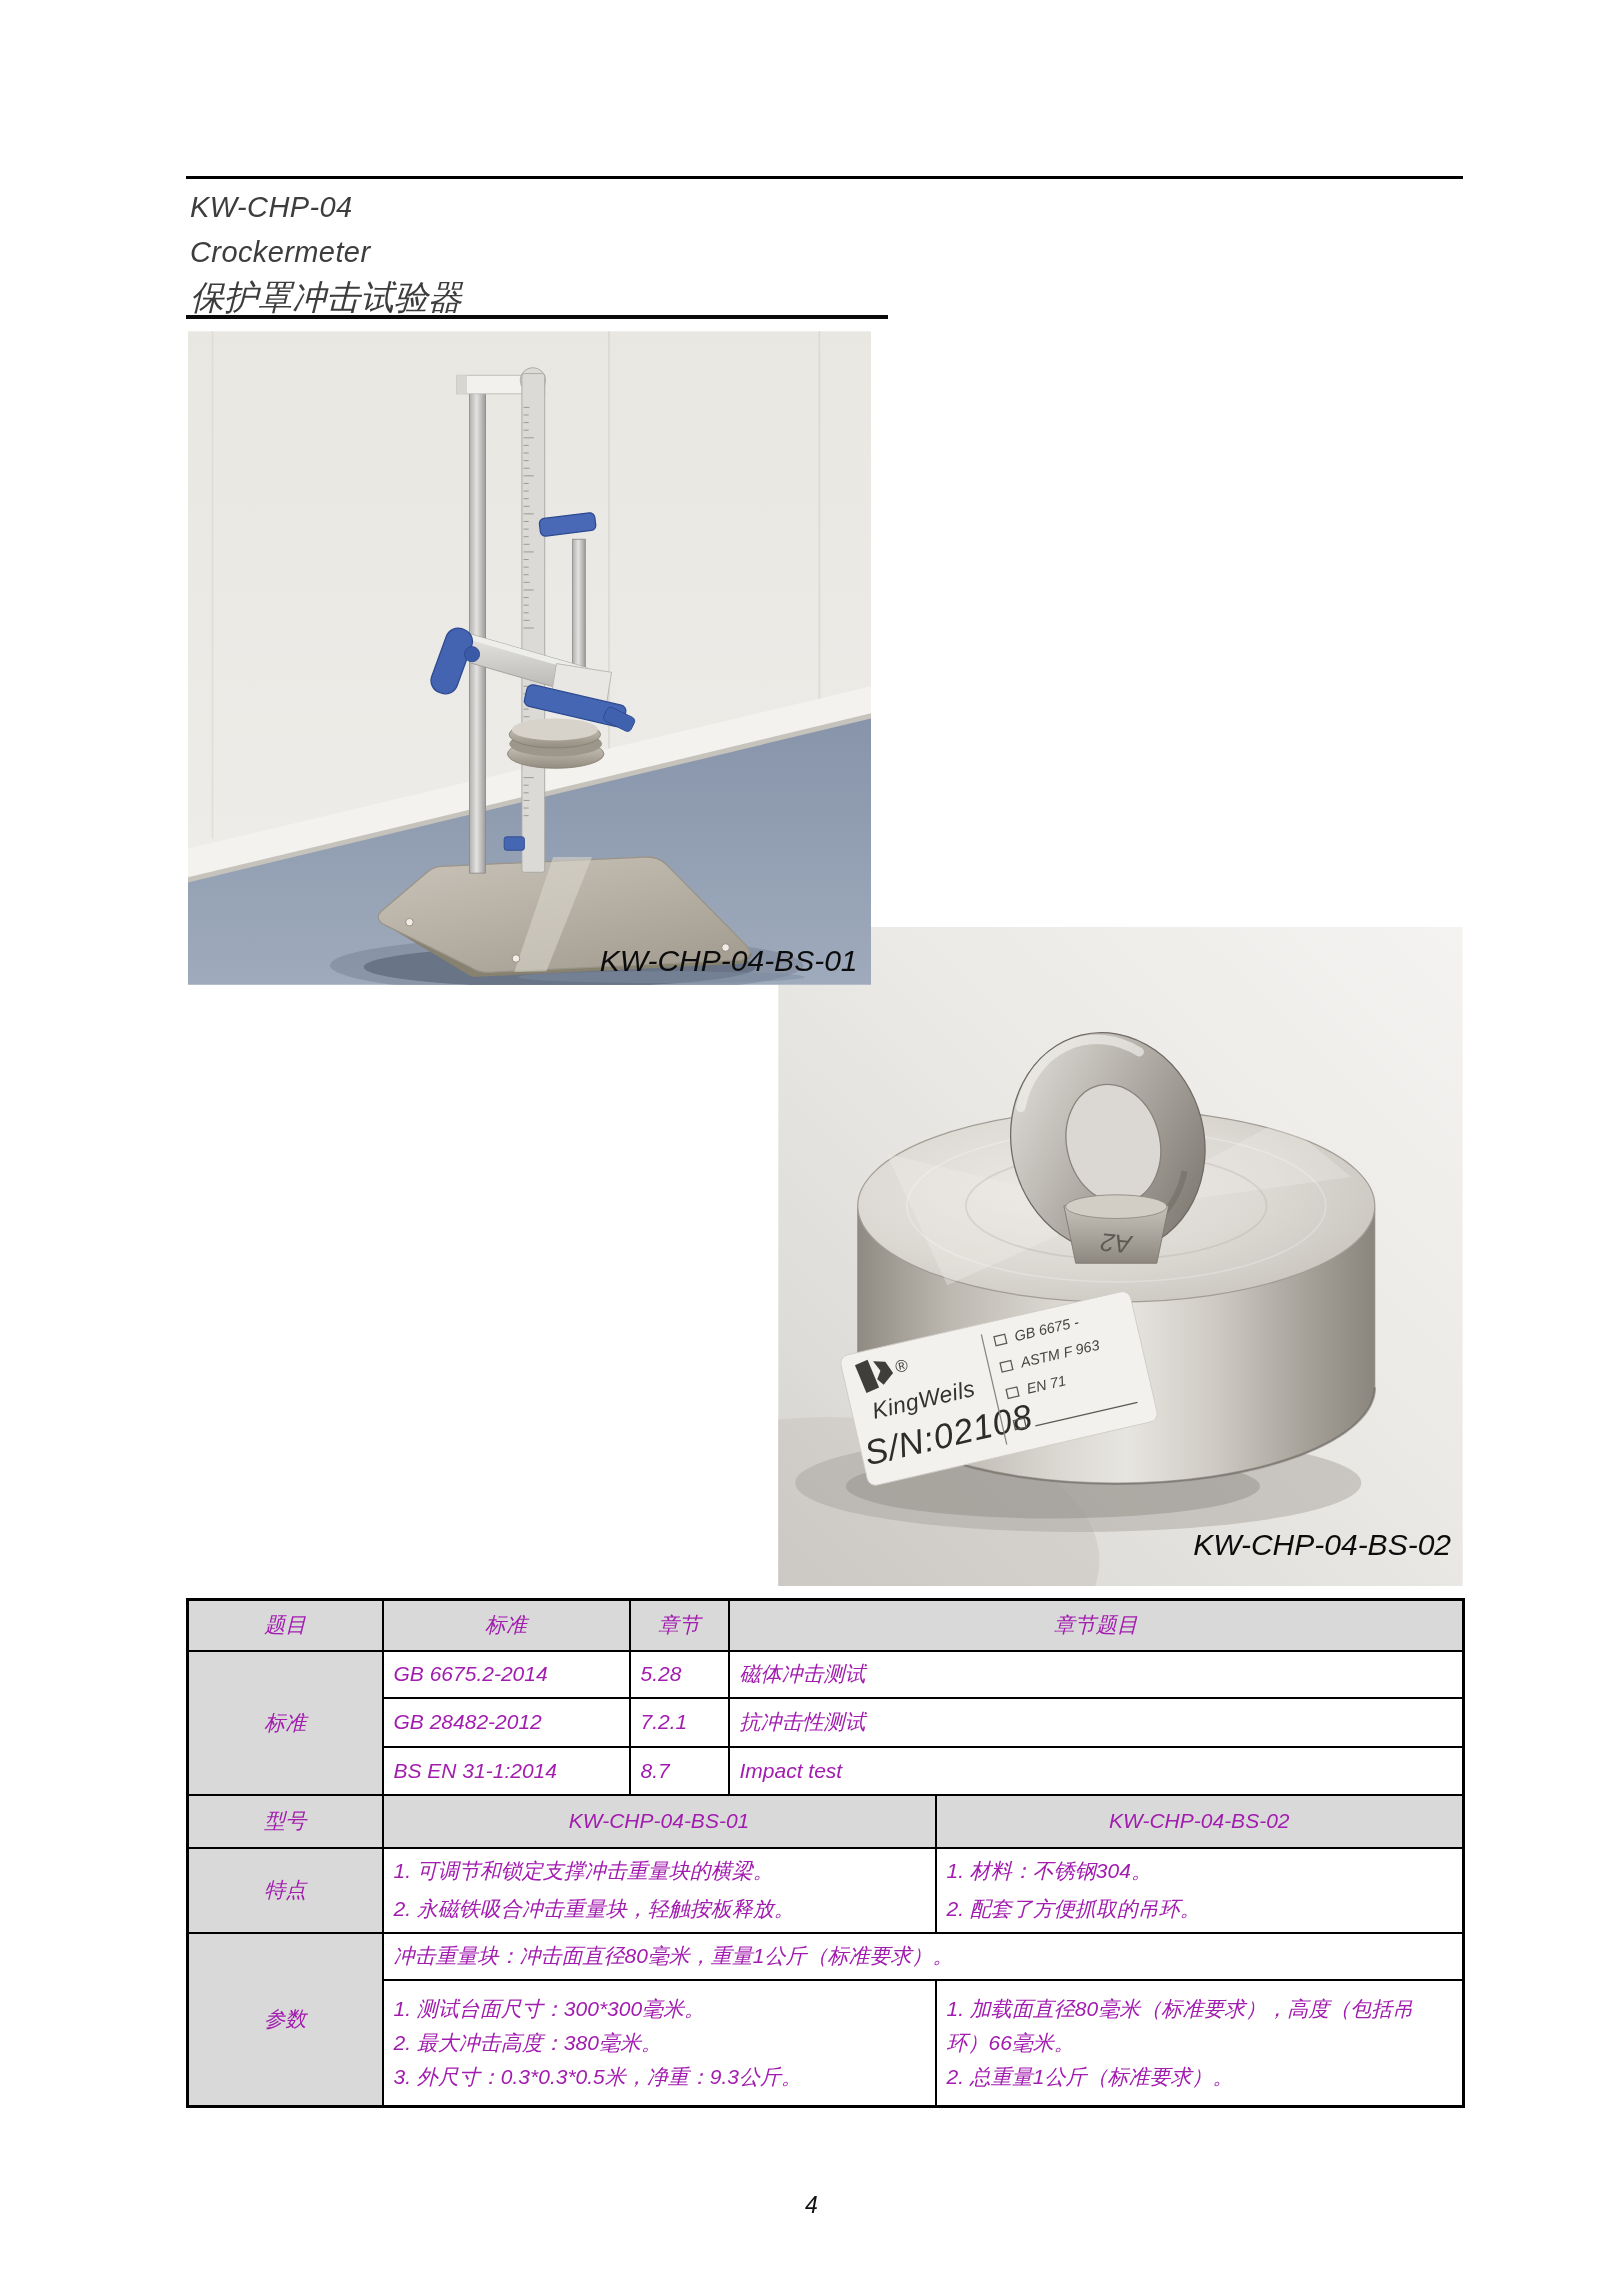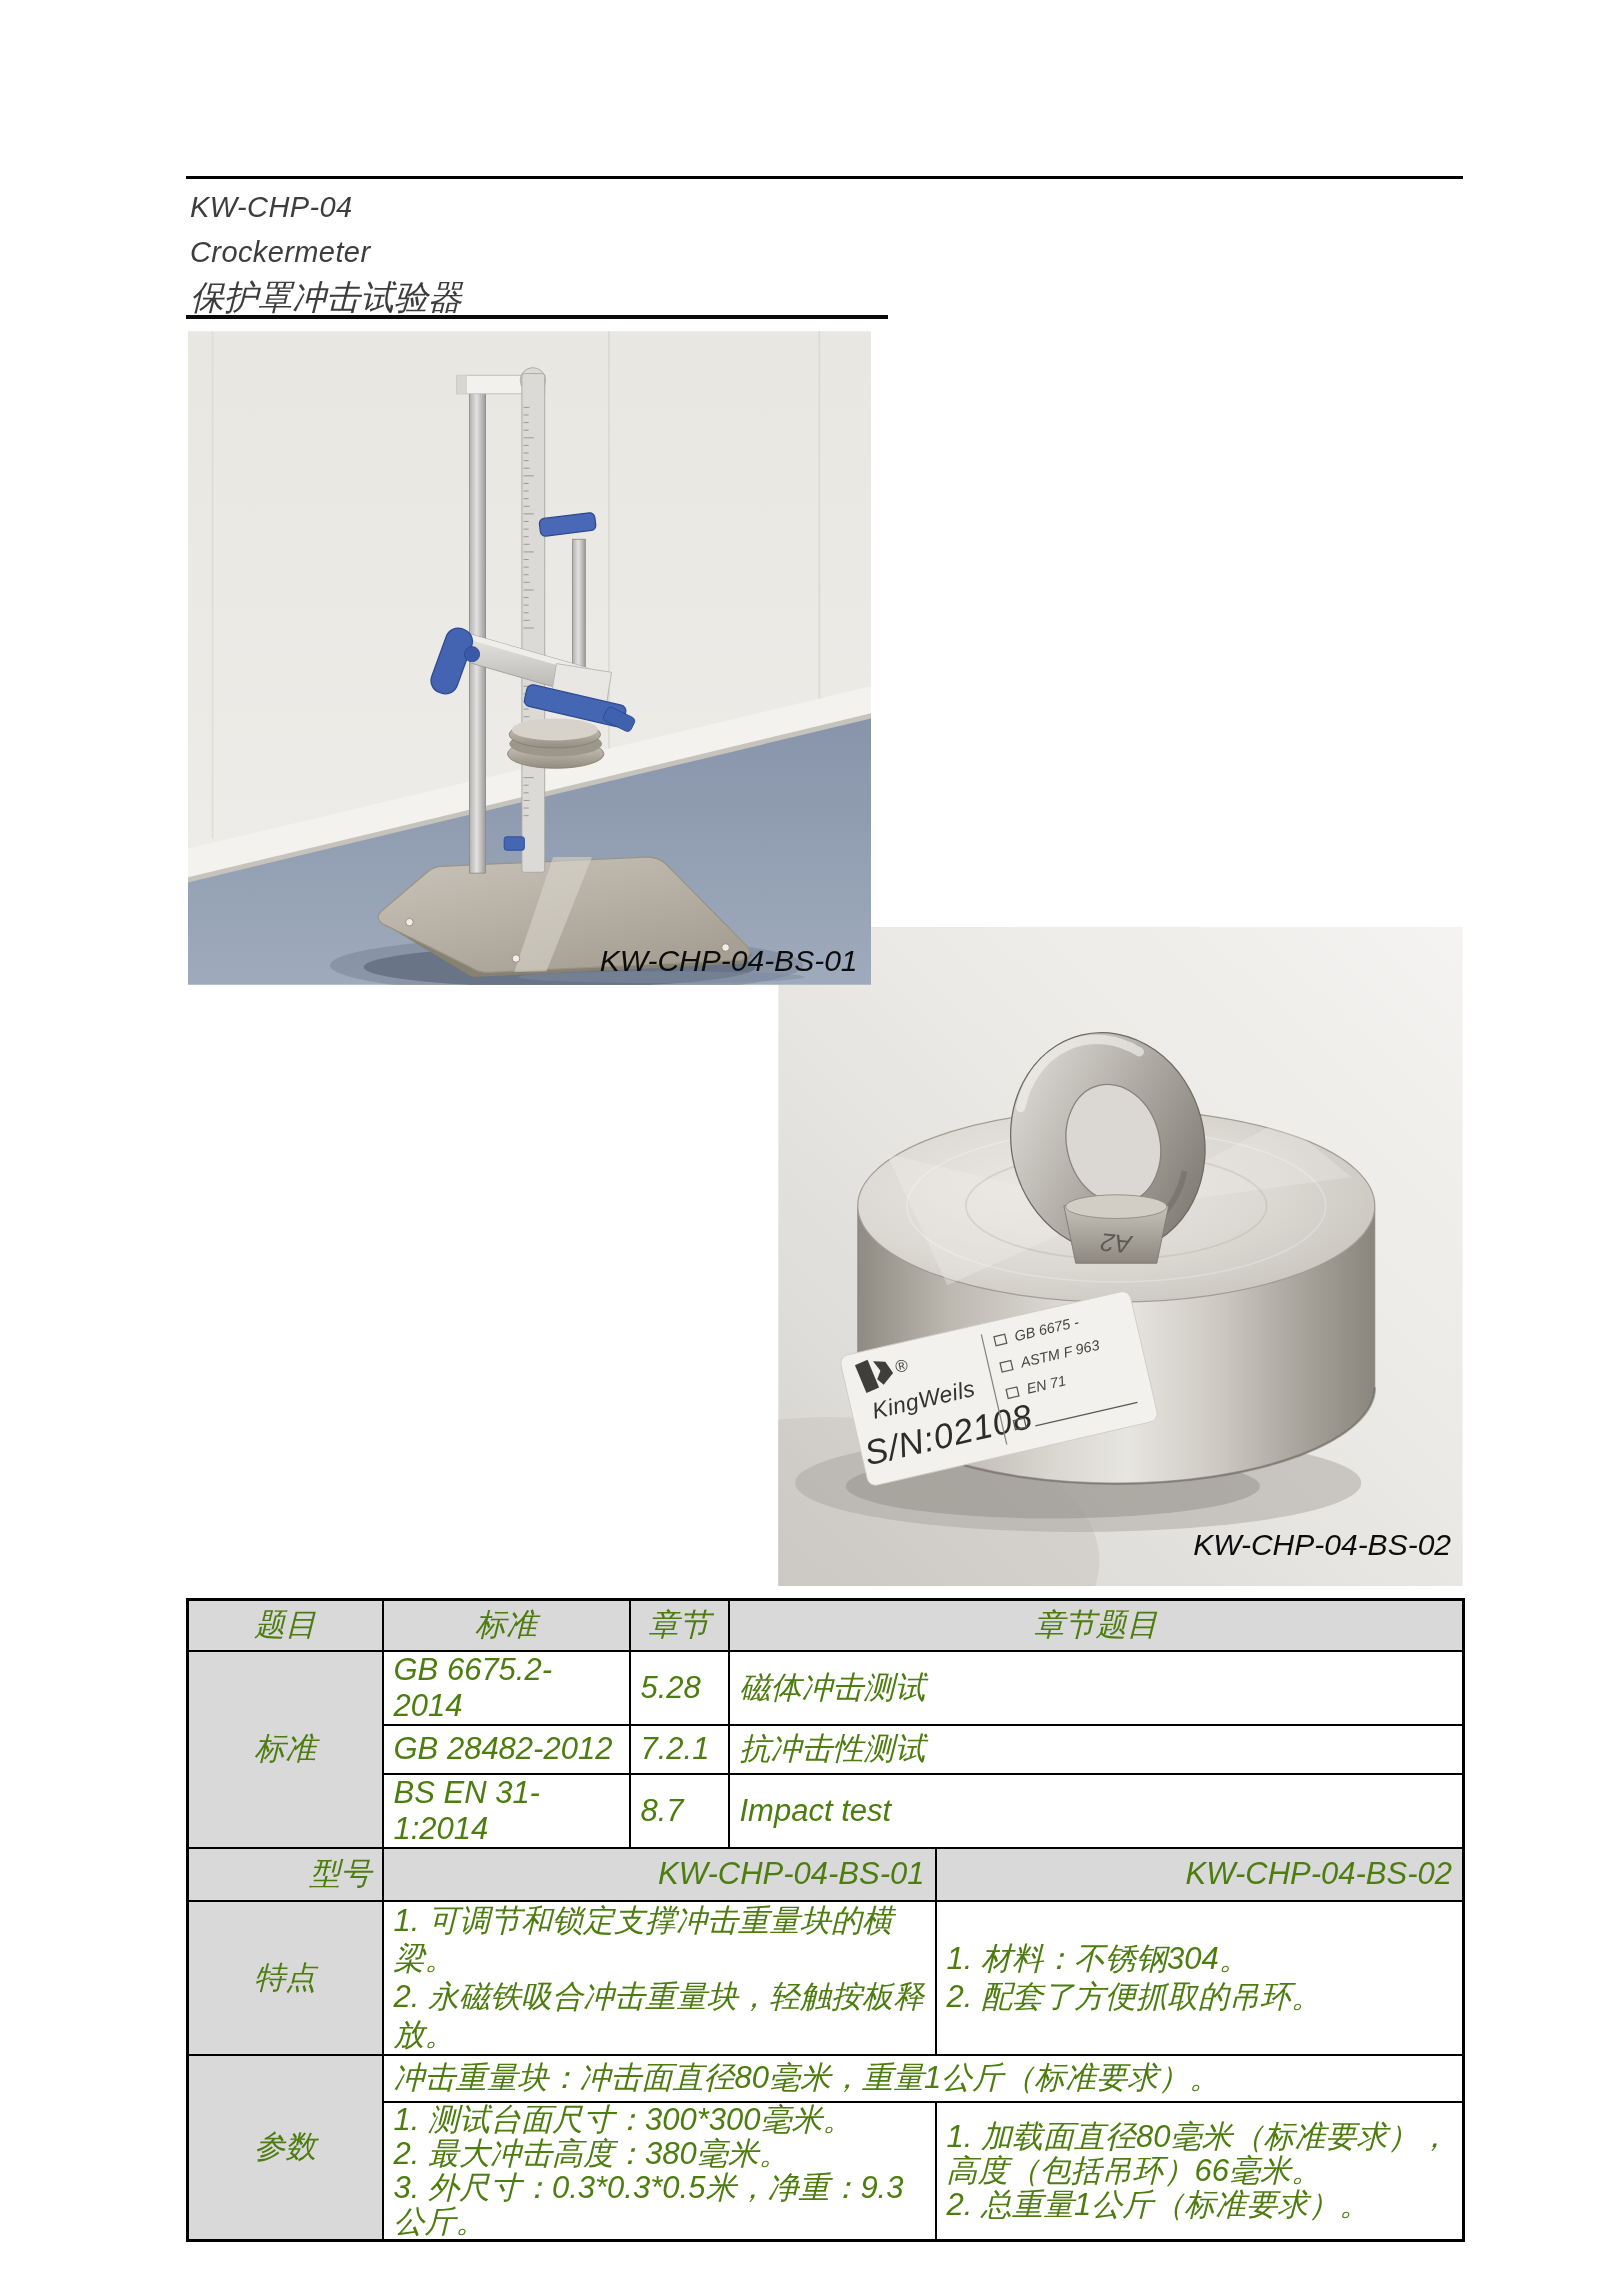--- a/index.html
+++ b/index.html
@@ -19,26 +19,26 @@
   .photo1 { left:188px; top:331px; width:683px; height:654px; z-index:2; }
   .photo2 { left:778px; top:927px; width:685px; height:659px; z-index:1; }
   .photo svg { display:block; }
   .caption { position:absolute; color:#0c0c0c; white-space:nowrap; }
   .caption1 { right:13.5px; bottom:6.8px; font-size:30px; }
   .caption2 { right:12px; bottom:24px; font-size:30px; }
   
   table.spec { position:absolute; left:186px; top:1598px; width:1277px;
     border-collapse:collapse; table-layout:fixed; background:#fff; z-index:3; }
   table.spec { border:3.4px solid #000; }
-  table.spec td { border:2.5px solid #000; font-size:31px; color:#4d7c0f;
+  table.spec td { border:2.5px solid #000; font-size:21px; color:#a21caf;
     padding:0 10px; vertical-align:middle; overflow:hidden; }
   td.gray { background:#d9d9d9; text-align:center; font-size:25px; padding:0 3.4px; }
   td.center { text-align:left; }
   td.bt2 { border-top-width:1.7px; }
-  td.bt4 { border-top-width:3.4px;text-align:right; }
+  td.bt4 { border-top-width:3.4px; }
   td.bb4 { border-bottom-width:3.4px; }
   .ml { line-height:38px; }
   .ml2 { line-height:34px; }
   .h60{height:51px} .h55{height:47px} .h58{height:49px} .h57{height:48px}
   .h63{height:53px} .h100{height:85px} .h150{height:127px}
   
   .page-num { position:absolute; left:0; top:2192px; width:100%; text-align:center;
     font-size:23px; color:#111; }
 </style>
 </head>

